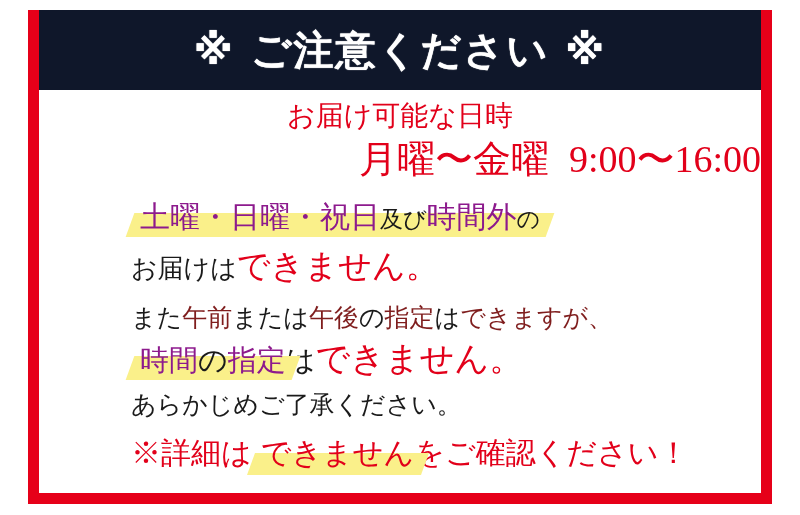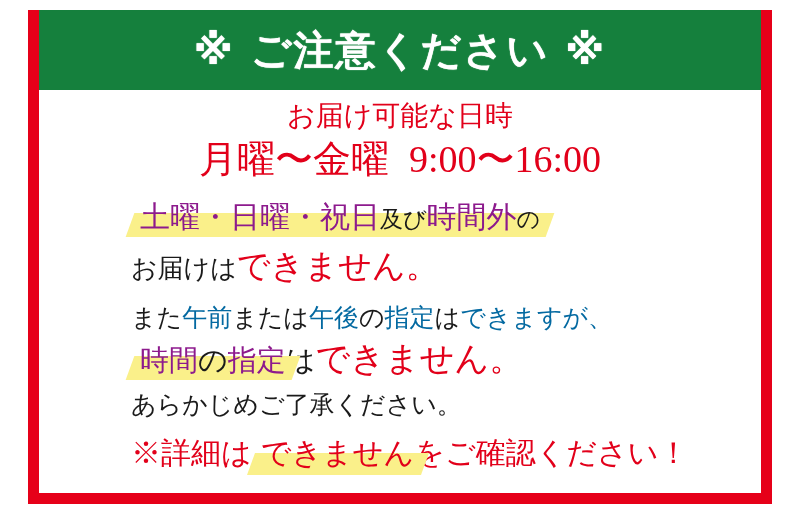--- a/index.html
+++ b/index.html
@@ -23,21 +23,21 @@
     box-sizing: border-box;
     background: #e60019;
     padding: 0 11px 11px 11px;
   }
 
   #notice-header {
     height: 80px;
     display: flex;
     align-items: center;
     justify-content: center;
-    background: #15803d;
+    background: #0f172a;
   }
   #notice-header-text {
     color: #ffffff;
     font-size: 40px;
     font-weight: bold;
     letter-spacing: 2px;
     line-height: 1;
     white-space: nowrap;
     text-shadow: 0 0 1px #ffffff;
   }
@@ -71,33 +71,33 @@
     height: 24px;
     background: #faf08a;
     transform: skewX(-20deg);
     z-index: 0;
   }
   .hl > span { position: relative; z-index: 1; }
 
   .red    { color: #e2001a; }
   .black  { color: #1a1a1a; }
   .purple { color: #8d1a8d; }
-  .green  { color: #0369a1; }
+  .green  { color: #7f1d1d; }
   .white  { color: #ffffff; }
 
   
   #line-subtitle {
     top: 12px; left: 0; width: 100%;
     text-align: center;
     font-size: 28px;
     font-weight: 500;
   }
   #line-hours {
     top: 50px; left: 0; width: 100%;
-    text-align: center;
+    text-align: right;
     font-size: 38px;
     font-weight: 500;
   }
   #line-hours .gap { display:inline-block; width: 20px; }
 
   #line-closed {
     top: 112px; left: 92px;
     font-size: 30px;
     font-weight: 500;
   }

